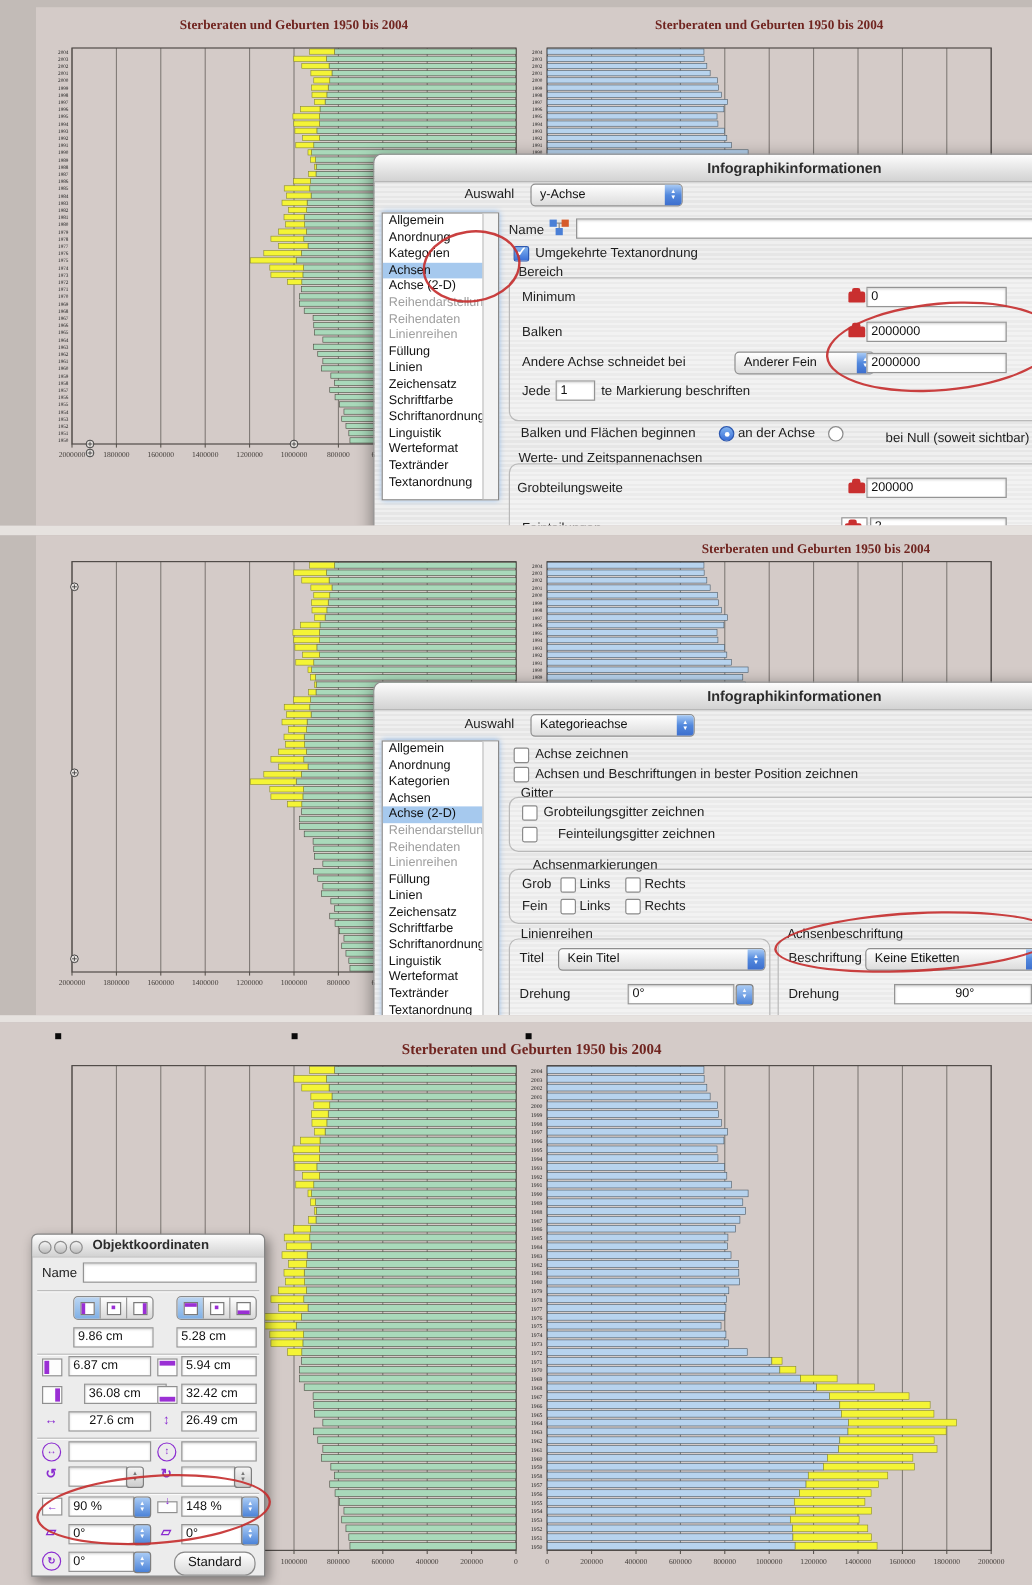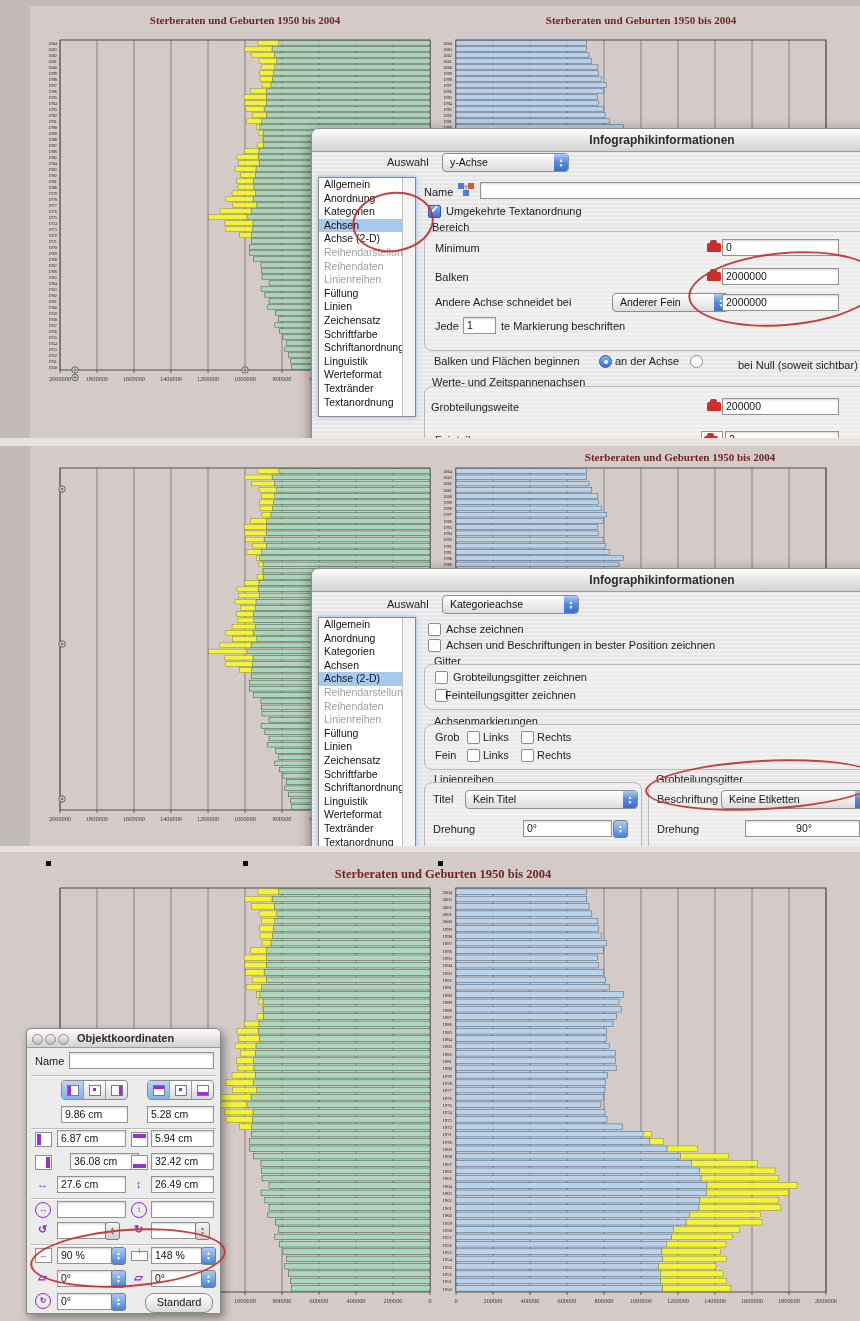--- a/index.html
+++ b/index.html
@@ -856,37 +856,37 @@
 
       <div class="cb" style="left:116px;top:54px;"></div>
       <div class="lbl" style="left:134px;top:54px;">Achse zeichnen</div>
       <div class="cb" style="left:116px;top:70px;"></div>
       <div class="lbl" style="left:134px;top:70px;">Achsen und Beschriftungen in bester Position zeichnen</div>
       <div class="lbl" style="left:122px;top:86px;">Gitter</div>
       <div class="grp" style="left:112px;top:95px;width:578px;height:44px;">
         <div class="cb" style="left:10px;top:6px;"></div>
         <div class="lbl" style="left:28px;top:6px;">Grobteilungsgitter zeichnen</div>
         <div class="cb" style="left:10px;top:24px;"></div>
-        <div class="lbl" style="left:20px;top:24px;">Feinteilungsgitter zeichnen</div>
+        <div class="lbl" style="left:40px;top:24px;">Feinteilungsgitter zeichnen</div>
       </div>
-      <div class="lbl" style="left:122px;top:146px;">Achsenmarkierungen</div>
+      <div class="lbl" style="left:132px;top:146px;">Achsenmarkierungen</div>
       <div class="grp" style="left:112px;top:155px;width:578px;height:44px;">
         <div class="lbl" style="left:10px;top:6px;">Grob</div>
         <div class="cb" style="left:42px;top:6px;"></div>
         <div class="lbl" style="left:58px;top:6px;">Links</div>
         <div class="cb" style="left:96px;top:6px;"></div>
         <div class="lbl" style="left:112px;top:6px;">Rechts</div>
         <div class="lbl" style="left:10px;top:24px;">Fein</div>
         <div class="cb" style="left:42px;top:24px;"></div>
         <div class="lbl" style="left:58px;top:24px;">Links</div>
         <div class="cb" style="left:96px;top:24px;"></div>
         <div class="lbl" style="left:112px;top:24px;">Rechts</div>
       </div>
       <div class="lbl" style="left:122px;top:204px;">Linienreihen</div>
-      <div class="lbl" style="left:344px;top:204px;">Grobteilungsgitter</div>
+      <div class="lbl" style="left:344px;top:204px;">Achsenbeschriftung</div>
       <div class="grp" style="left:112px;top:213px;width:216px;height:80px;">
         <div class="lbl" style="left:8px;top:10px;">Titel</div>
         <div class="popup" style="left:40px;top:7px;width:164px;">
           <span>Kein Titel</span>
           <span class="cap">▲<br>▼</span>
         </div>
         <div class="lbl" style="left:8px;top:40px;">Drehung</div>
         <div class="fld" style="left:98px;top:37px;width:84px;">0°</div>
         <div class="stp" style="left:188px;top:37px;">▲<br>▼</div>
       </div>
@@ -1265,21 +1265,21 @@
       <div class="pic pR" style="left:8px;top:126px;">
           <i></i>
         </div>
       <div class="fld" style="left:30px;top:124px;width:64px;margin-left:13px;">36.08 cm</div>
       <div class="pic pB" style="left:104px;top:126px;">
           <i></i>
         </div>
       <div class="fld" style="left:124px;top:124px;width:58px;">32.42 cm</div>
 
       <div class="pA" style="left:7px;top:149px;">↔</div>
-      <div class="fld" style="left:30px;top:147px;width:64px;">27.6 cm</div>
+      <div class="fld" style="left:30px;top:147px;width:64px;text-align:center;">27.6 cm</div>
       <div class="pA" style="left:103px;top:149px;">↕</div>
       <div class="fld" style="left:124px;top:147px;width:58px;">26.49 cm</div>
       <div class="sep" style="top:169px;"></div>
 
       <div class="pC" style="left:8px;top:173px;">↔</div>
       <div class="fld" style="left:30px;top:172px;width:64px;"></div>
       <div class="pC" style="left:104px;top:173px;">↕</div>
       <div class="fld" style="left:124px;top:172px;width:58px;"></div>
 
       <div class="pA" style="left:7px;top:194px;">↺</div>

